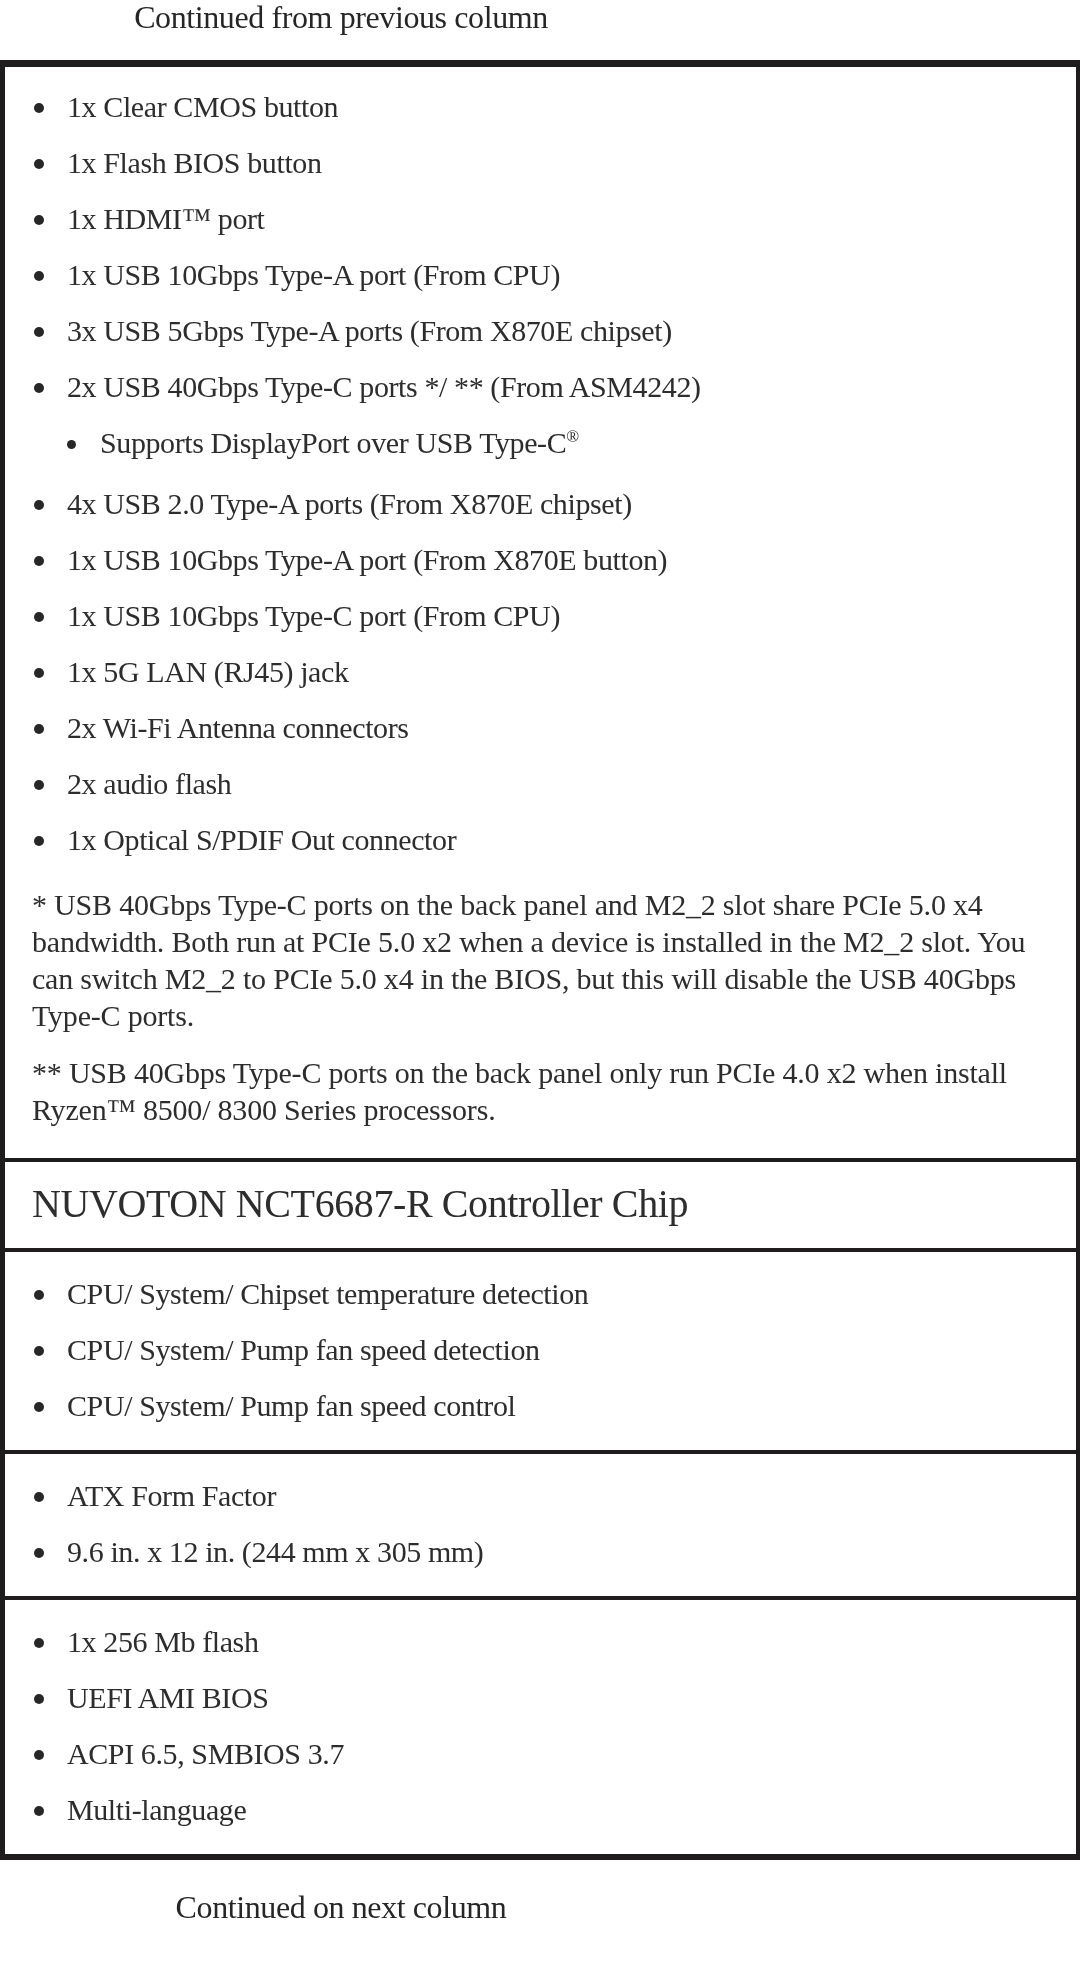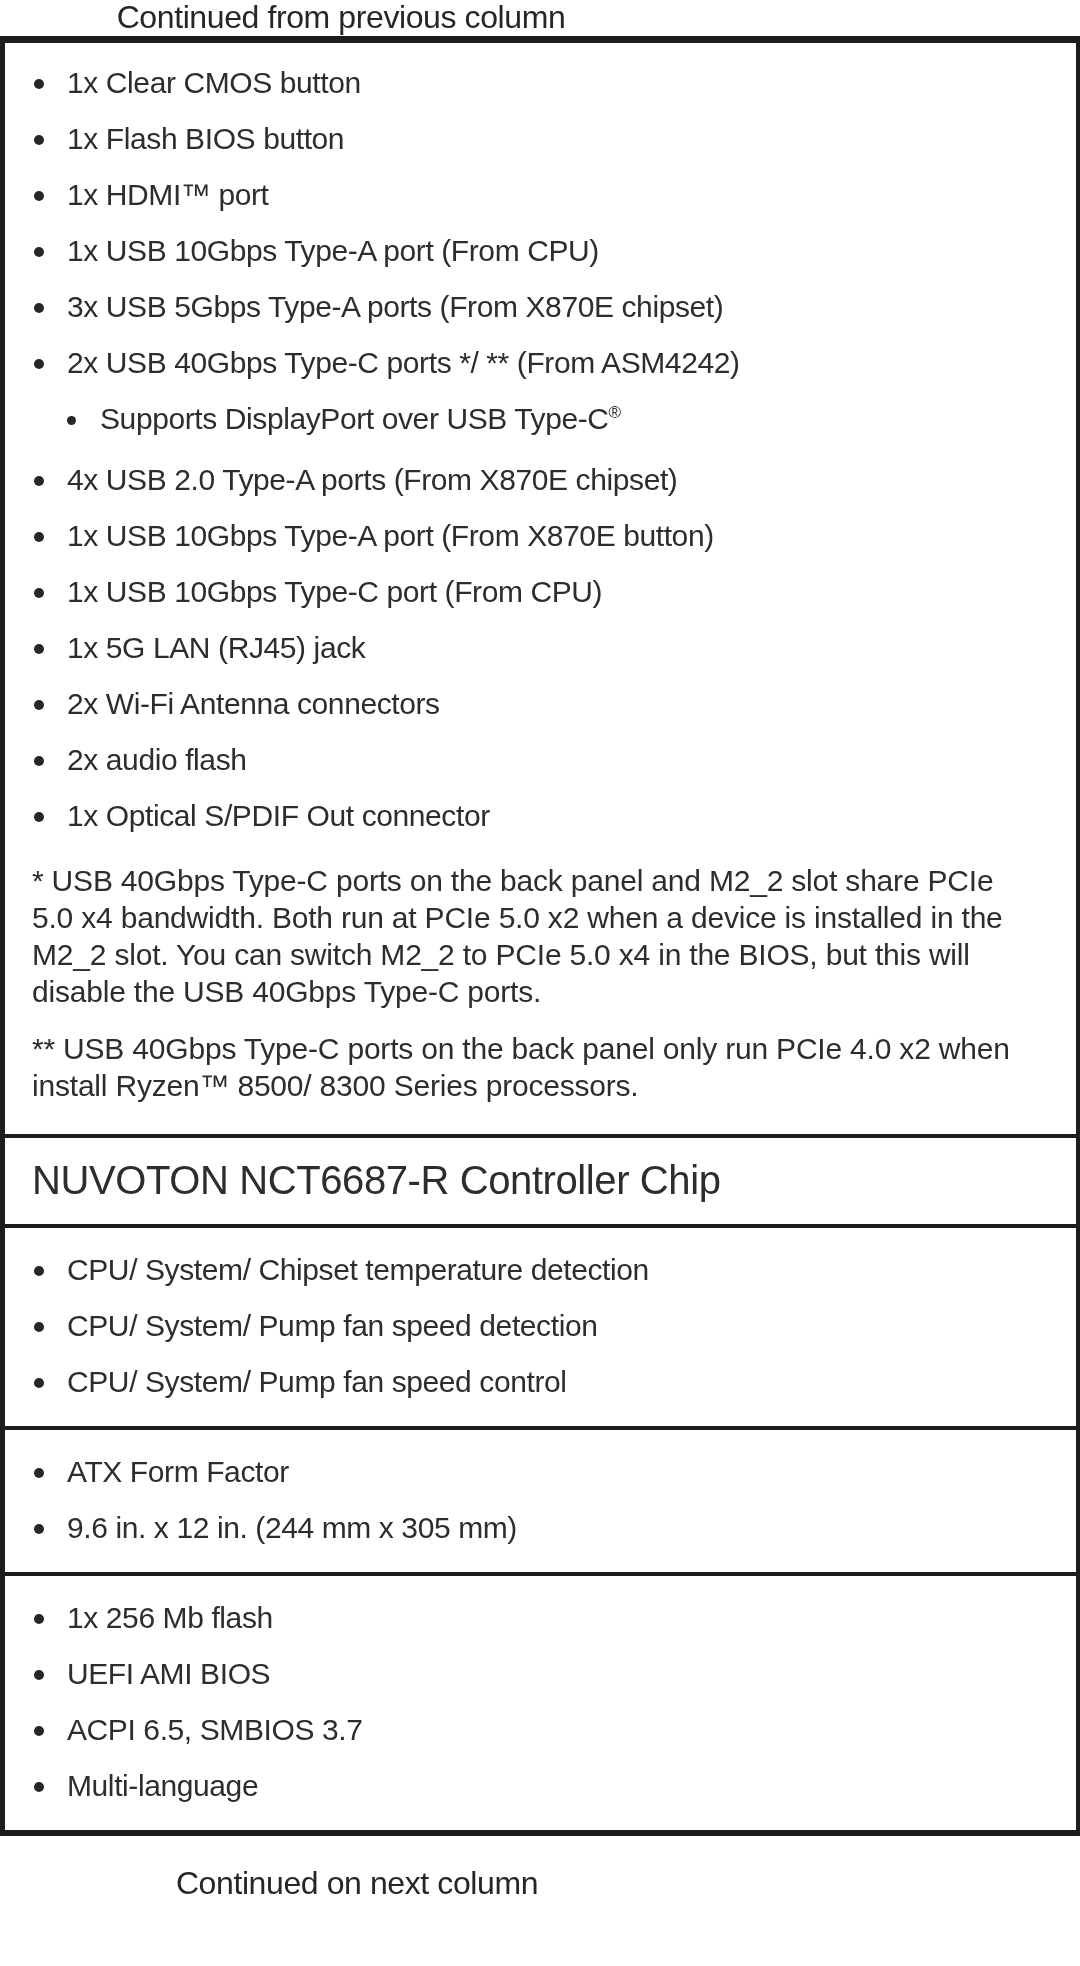--- a/index.html
+++ b/index.html
@@ -2,37 +2,38 @@
 <html><head>
 <meta charset="utf-8">
 <style>
   html, body { margin: 0; padding: 0; background: #ffffff; }
   .page {
     position: relative;
     width: 1080px;
     height: 1966px;
     background: #ffffff;
     overflow: hidden;
-    font-family: Liberation Sans, sans-serif;
+    font-family: Liberation Serif, serif;
     color: #2d2d2d;
   }
   .caption {
     width: 682px;
     text-align: center;
     font-size: 32px;
     line-height: 38px;
     letter-spacing: -0.4px;
     color: #262626;
   }
   .caption-top { margin: -4px 0 0 0; padding-top: 2px; }
-  .caption-bottom { margin-top: 28px; margin-left: 16px; }
+  .caption-bottom { margin-top: 28px; }
 
   .spec-table {
     box-sizing: border-box;
     width: 1080px;
+    margin-top: 24px;
     border: 6px solid #1f1c1d;
     border-top-width: 7px;
     border-left-width: 5px;
     border-right-width: 4px;
     background: #ffffff;
   }
   .row {
     border-bottom: 4px solid #1f1c1d;
     padding: 14px 20px 16px 27px;
   }

